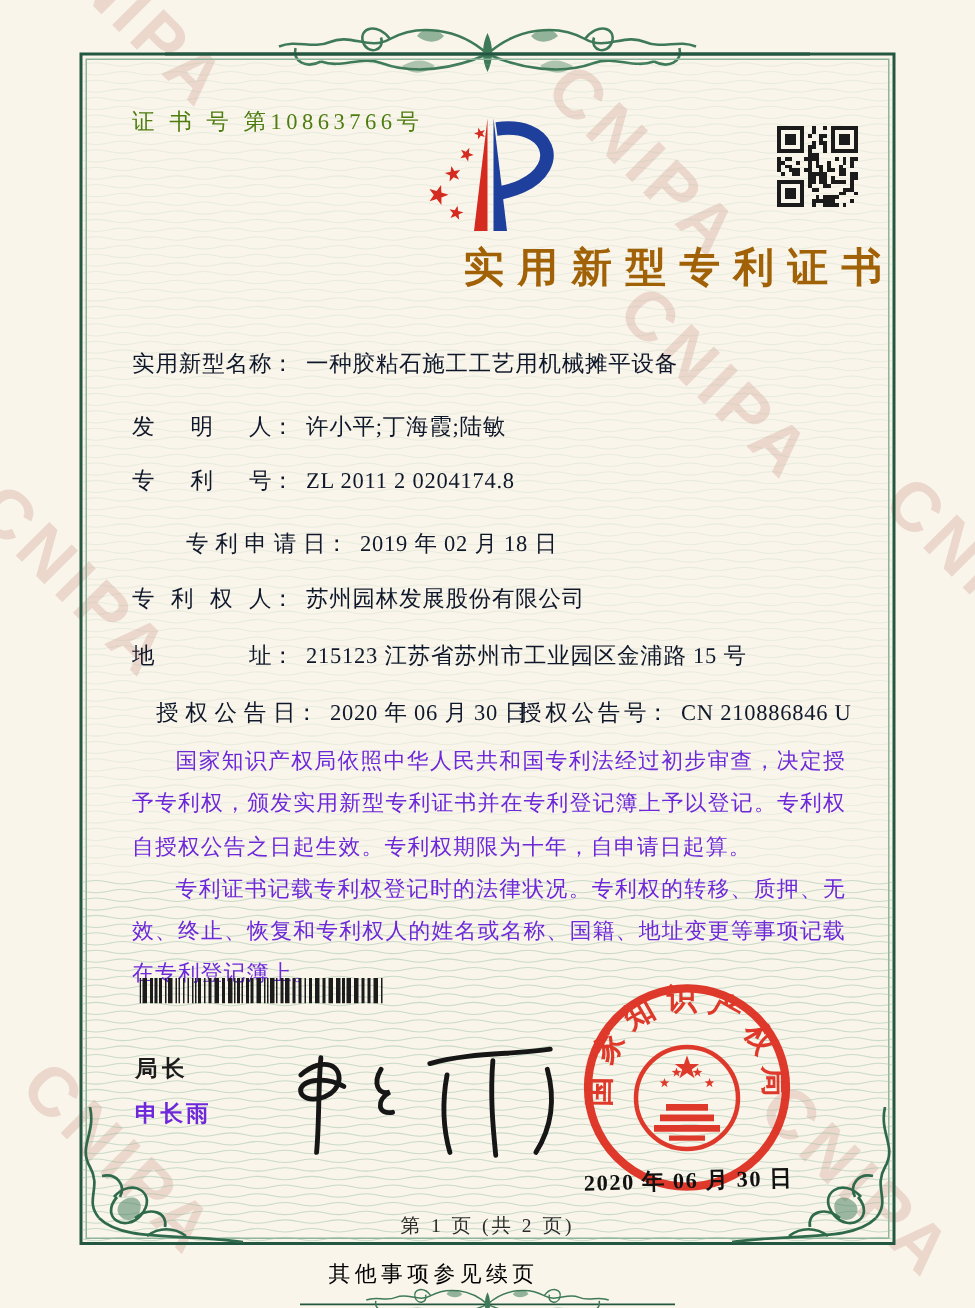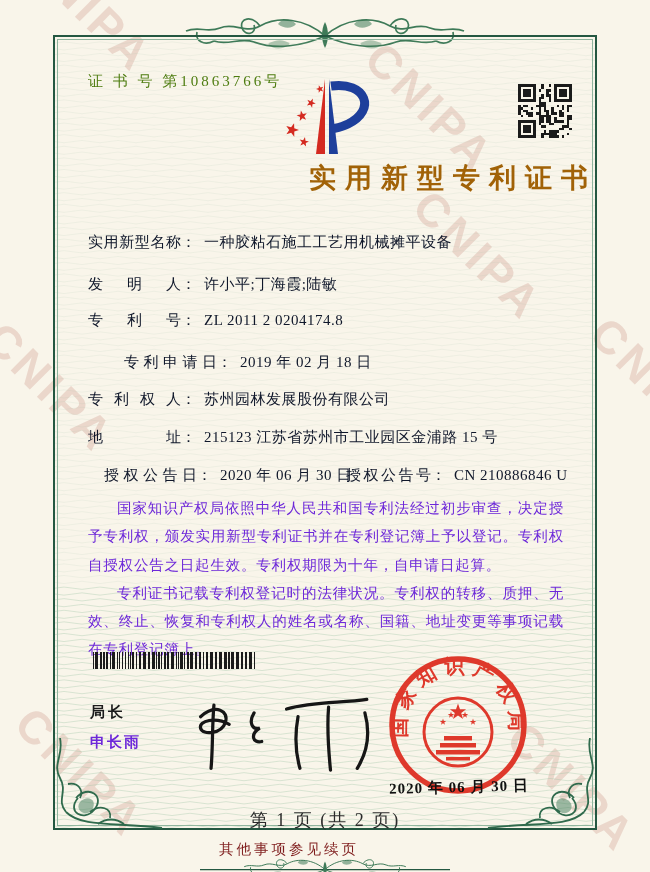--- a/index.html
+++ b/index.html
@@ -66,25 +66,25 @@
   }
   .signature{position:absolute;left:185px;top:688px;width:205px;height:86px;}
   .seal{position:absolute;left:385px;top:652px;width:146px;height:146px;opacity:0.92;}
   .seal-date{
     position:absolute;left:383px;top:778px;width:152px;text-align:center;
     font-size:15px;font-weight:700;color:#111;transform:rotate(-1.5deg);
     white-space:nowrap;letter-spacing:1px;
   }
   .page-indicator{
     position:absolute;left:53px;top:808px;width:544px;text-align:center;
-    font-size:18px;color:#2b2b2b;letter-spacing:2px;
+    font-size:13px;color:#2b2b2b;letter-spacing:2px;
   }
   .continuation-note{
     position:absolute;left:0;top:840px;width:578px;text-align:center;
-    font-size:14.5px;color:#7f1d1d;letter-spacing:3px;font-weight:500;
+    font-size:14.5px;color:#000000;letter-spacing:3px;font-weight:500;
   }
   .flourish-top{position:absolute;left:110px;top:10px;width:430px;height:50px;}
   .flourish-bottom{position:absolute;left:200px;top:849px;width:250px;height:40px;}
   .corner-bl{position:absolute;left:46px;top:738px;width:118px;height:96px;}
   .corner-br{position:absolute;left:486px;top:738px;width:118px;height:96px;transform:scaleX(-1);}
 </style>
 </head>
 <body>
 
 <div class="page">

